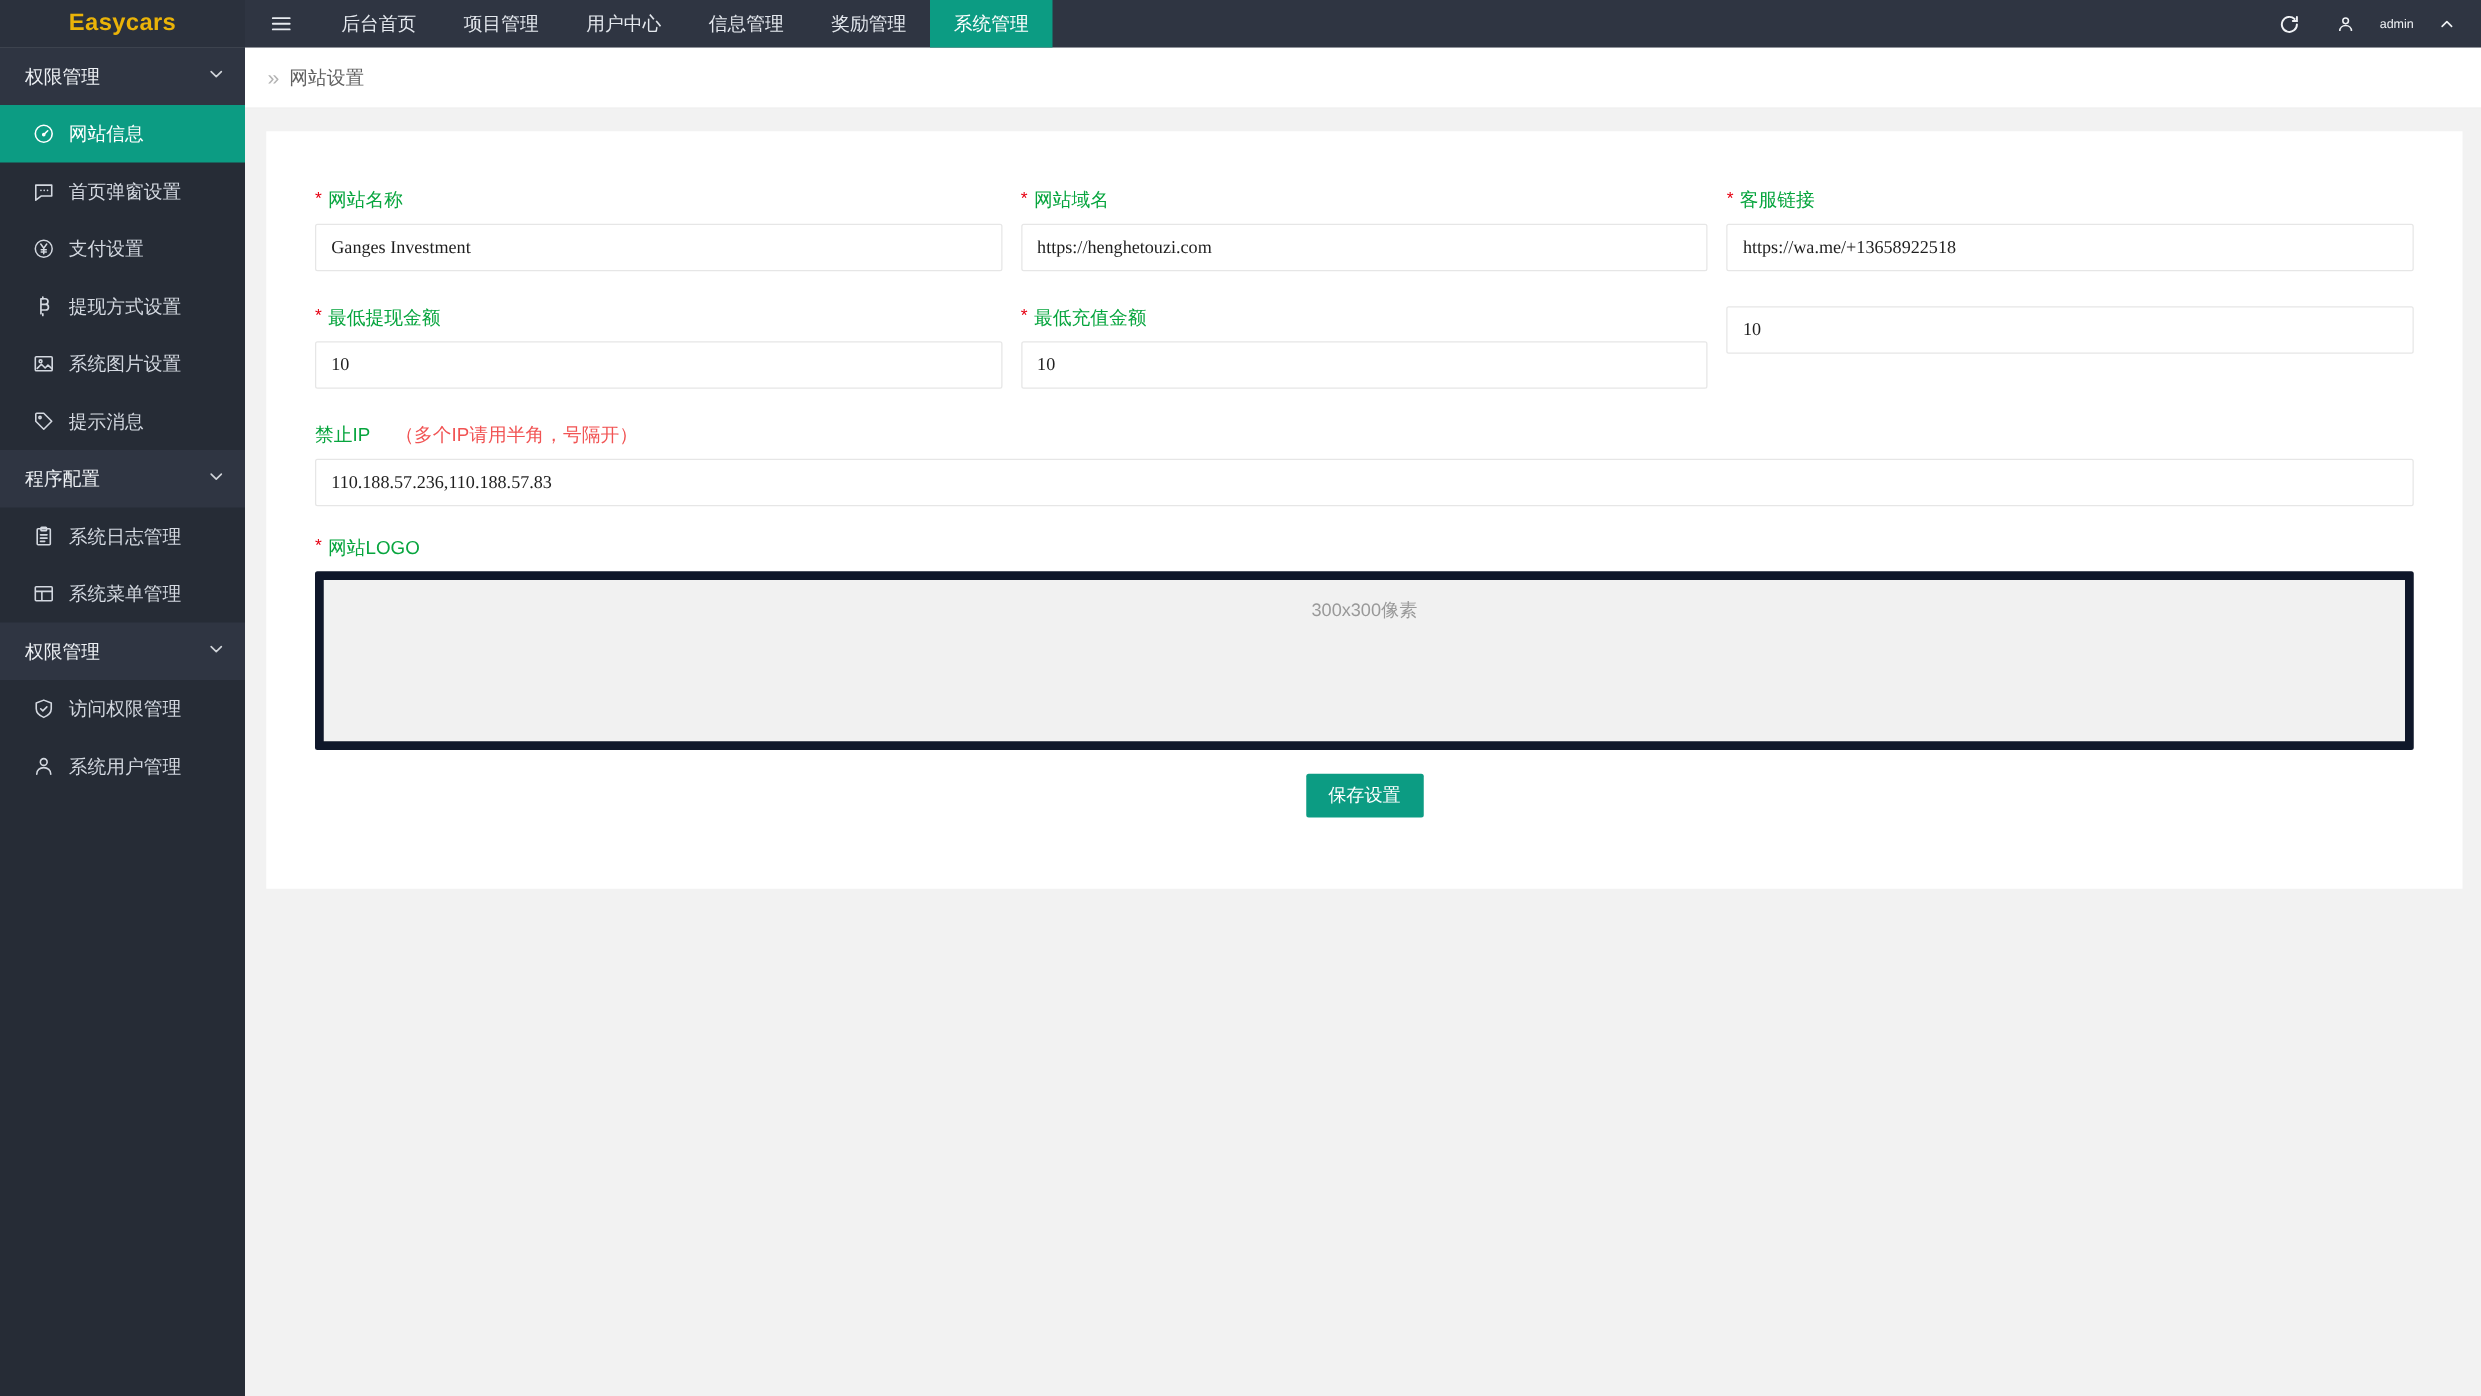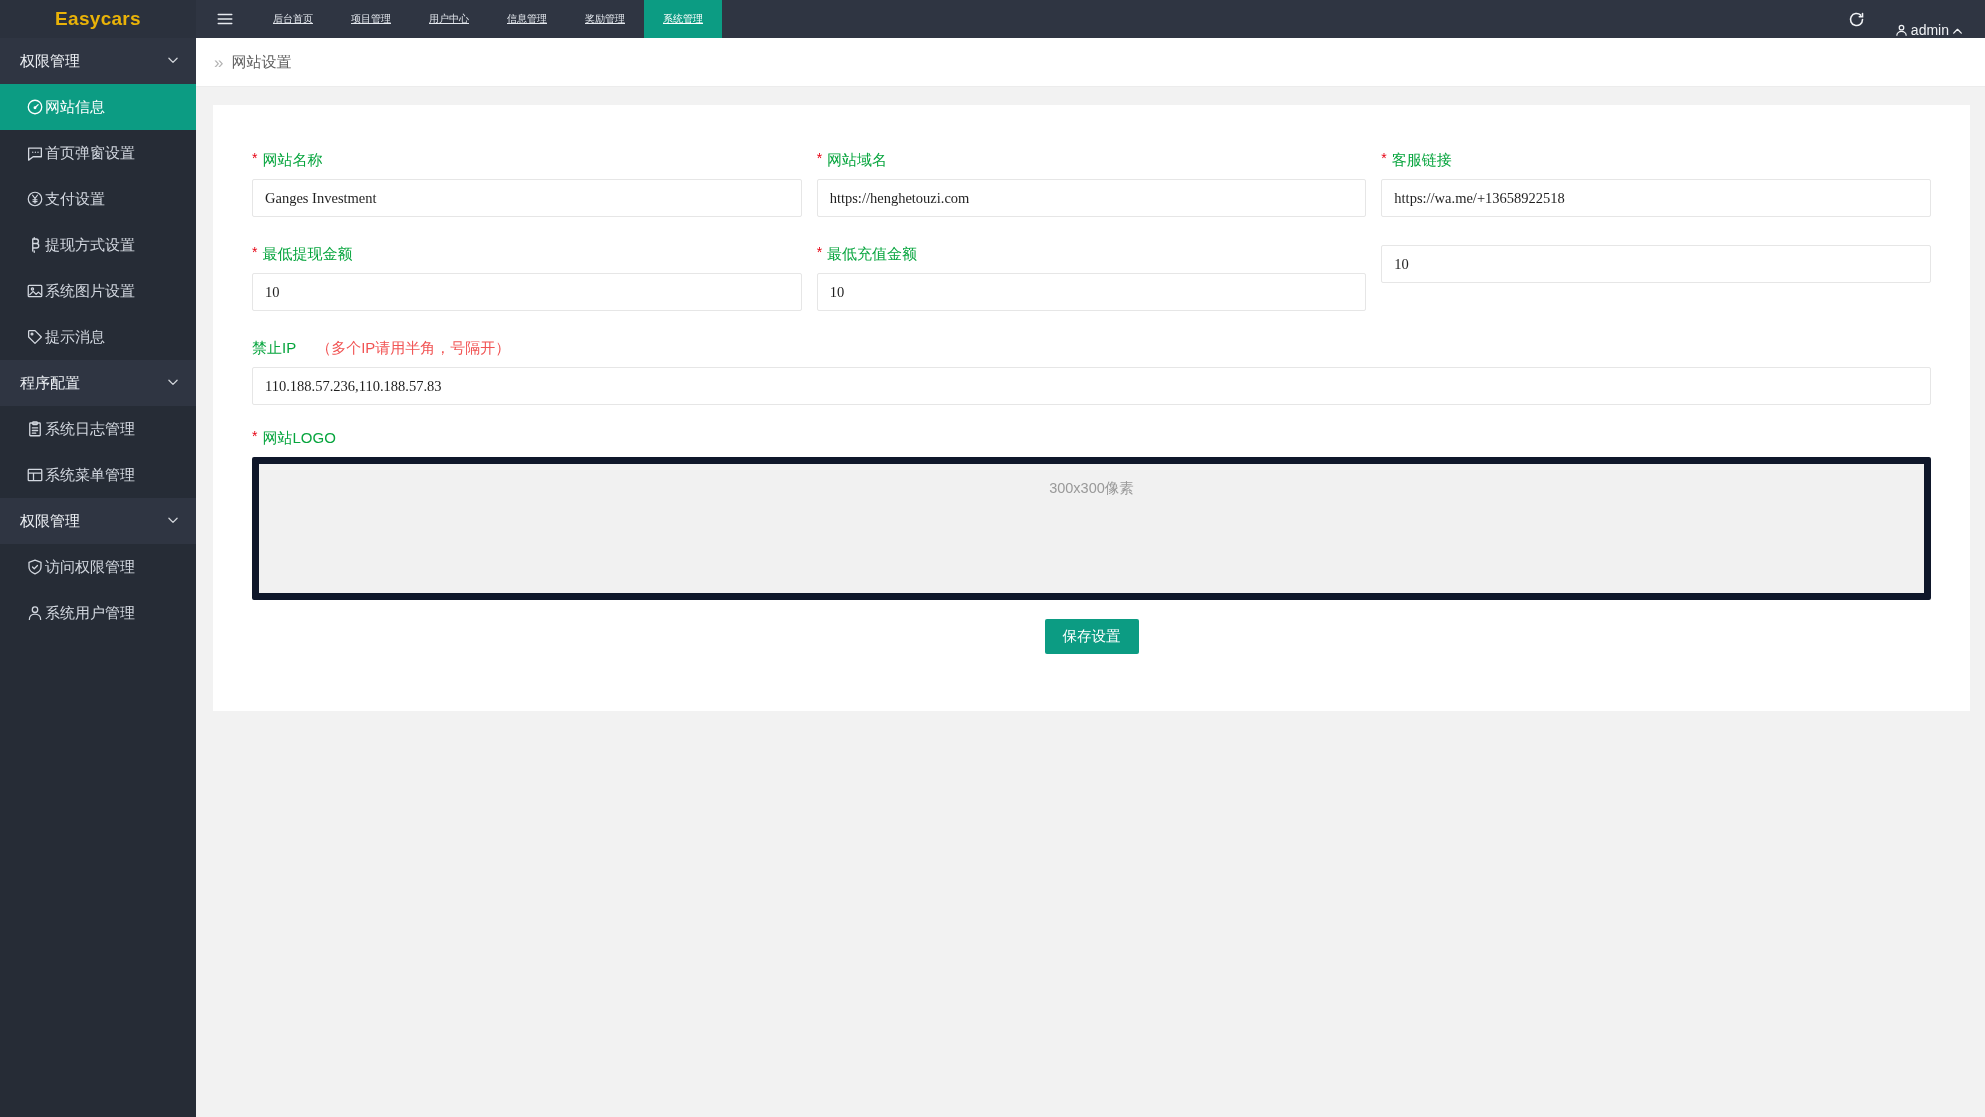--- a/index.html
+++ b/index.html
@@ -10,34 +10,34 @@
   }
   
   .topbar{ position:absolute; top:0; left:0; width:1985px; height:38px;
     background:#2f3542; display:flex; align-items:stretch; z-index:10;}
   .logo{ width:196px; background:#2b313d; color:#eab308; font-size:19px; font-weight:bold;
     display:flex; align-items:center; justify-content:center; letter-spacing:.3px;}
   .hamburger{ width:58px; display:flex; align-items:center; justify-content:center;
     color:#e8ebf0; cursor:pointer;}
   .topnav{ display:flex; align-items:stretch;}
   .topnav-item{ padding:16px 19px; display:flex; align-items:center; color:#e4e8ee;
-    font-size:10px; cursor:pointer; white-space:nowrap;text-decoration:underline;}
+    font-size:15px; cursor:pointer; white-space:nowrap;}
   .topnav-item.active{ background:#0c9c83; color:#fff;}
   .topbar-right{ margin-left:auto; display:flex; align-items:stretch; padding-right:19px;}
   .icon-btn{ display:flex; align-items:center; justify-content:center; width:46px;
     color:#f0f2f5; cursor:pointer;}
-  .usermenu{ display:flex; align-items:flex-end; gap:2px; color:#f0f2f5; font-size:14px;
+  .usermenu{ display:flex; align-items:center; gap:20px; color:#f0f2f5; font-size:10px;
     padding:0 2px 0 14px; cursor:pointer;}
   
   .sidebar{ position:absolute; top:38px; left:0; width:196px; height:1079px;
     background:#262c36; overflow:hidden;}
   .side-group{ height:46px; background:#2f3542; color:#eef1f5; font-size:15px;
     display:flex; align-items:center; justify-content:space-between;
     padding:0 16px 0 20px; cursor:pointer;}
-  .side-item{ height:46px; display:flex; align-items:center; 
+  .side-item{ height:46px; display:flex; align-items:center; gap:10px;
     padding:0 10px 0 25px; color:#d3d8e0; font-size:15px; cursor:pointer; white-space:nowrap;}
   .side-item.active{ background:#0c9c83; color:#fff;}
   .side-item .sicon{ width:20px; height:20px; display:flex; align-items:center; justify-content:center; flex:none;}
   .chev{ opacity:.85;}
   
   .main{ position:absolute; top:38px; left:196px; width:1789px; height:1079px;
     background:#f2f2f2; overflow:hidden;}
   .breadcrumb{ height:49px; background:#fff; border-bottom:1px solid #ececec;
     display:flex; align-items:center; padding-left:18px; gap:8px;}
   .crumb-sep{ color:#b3b3b3; font-size:17px; line-height:1;}

